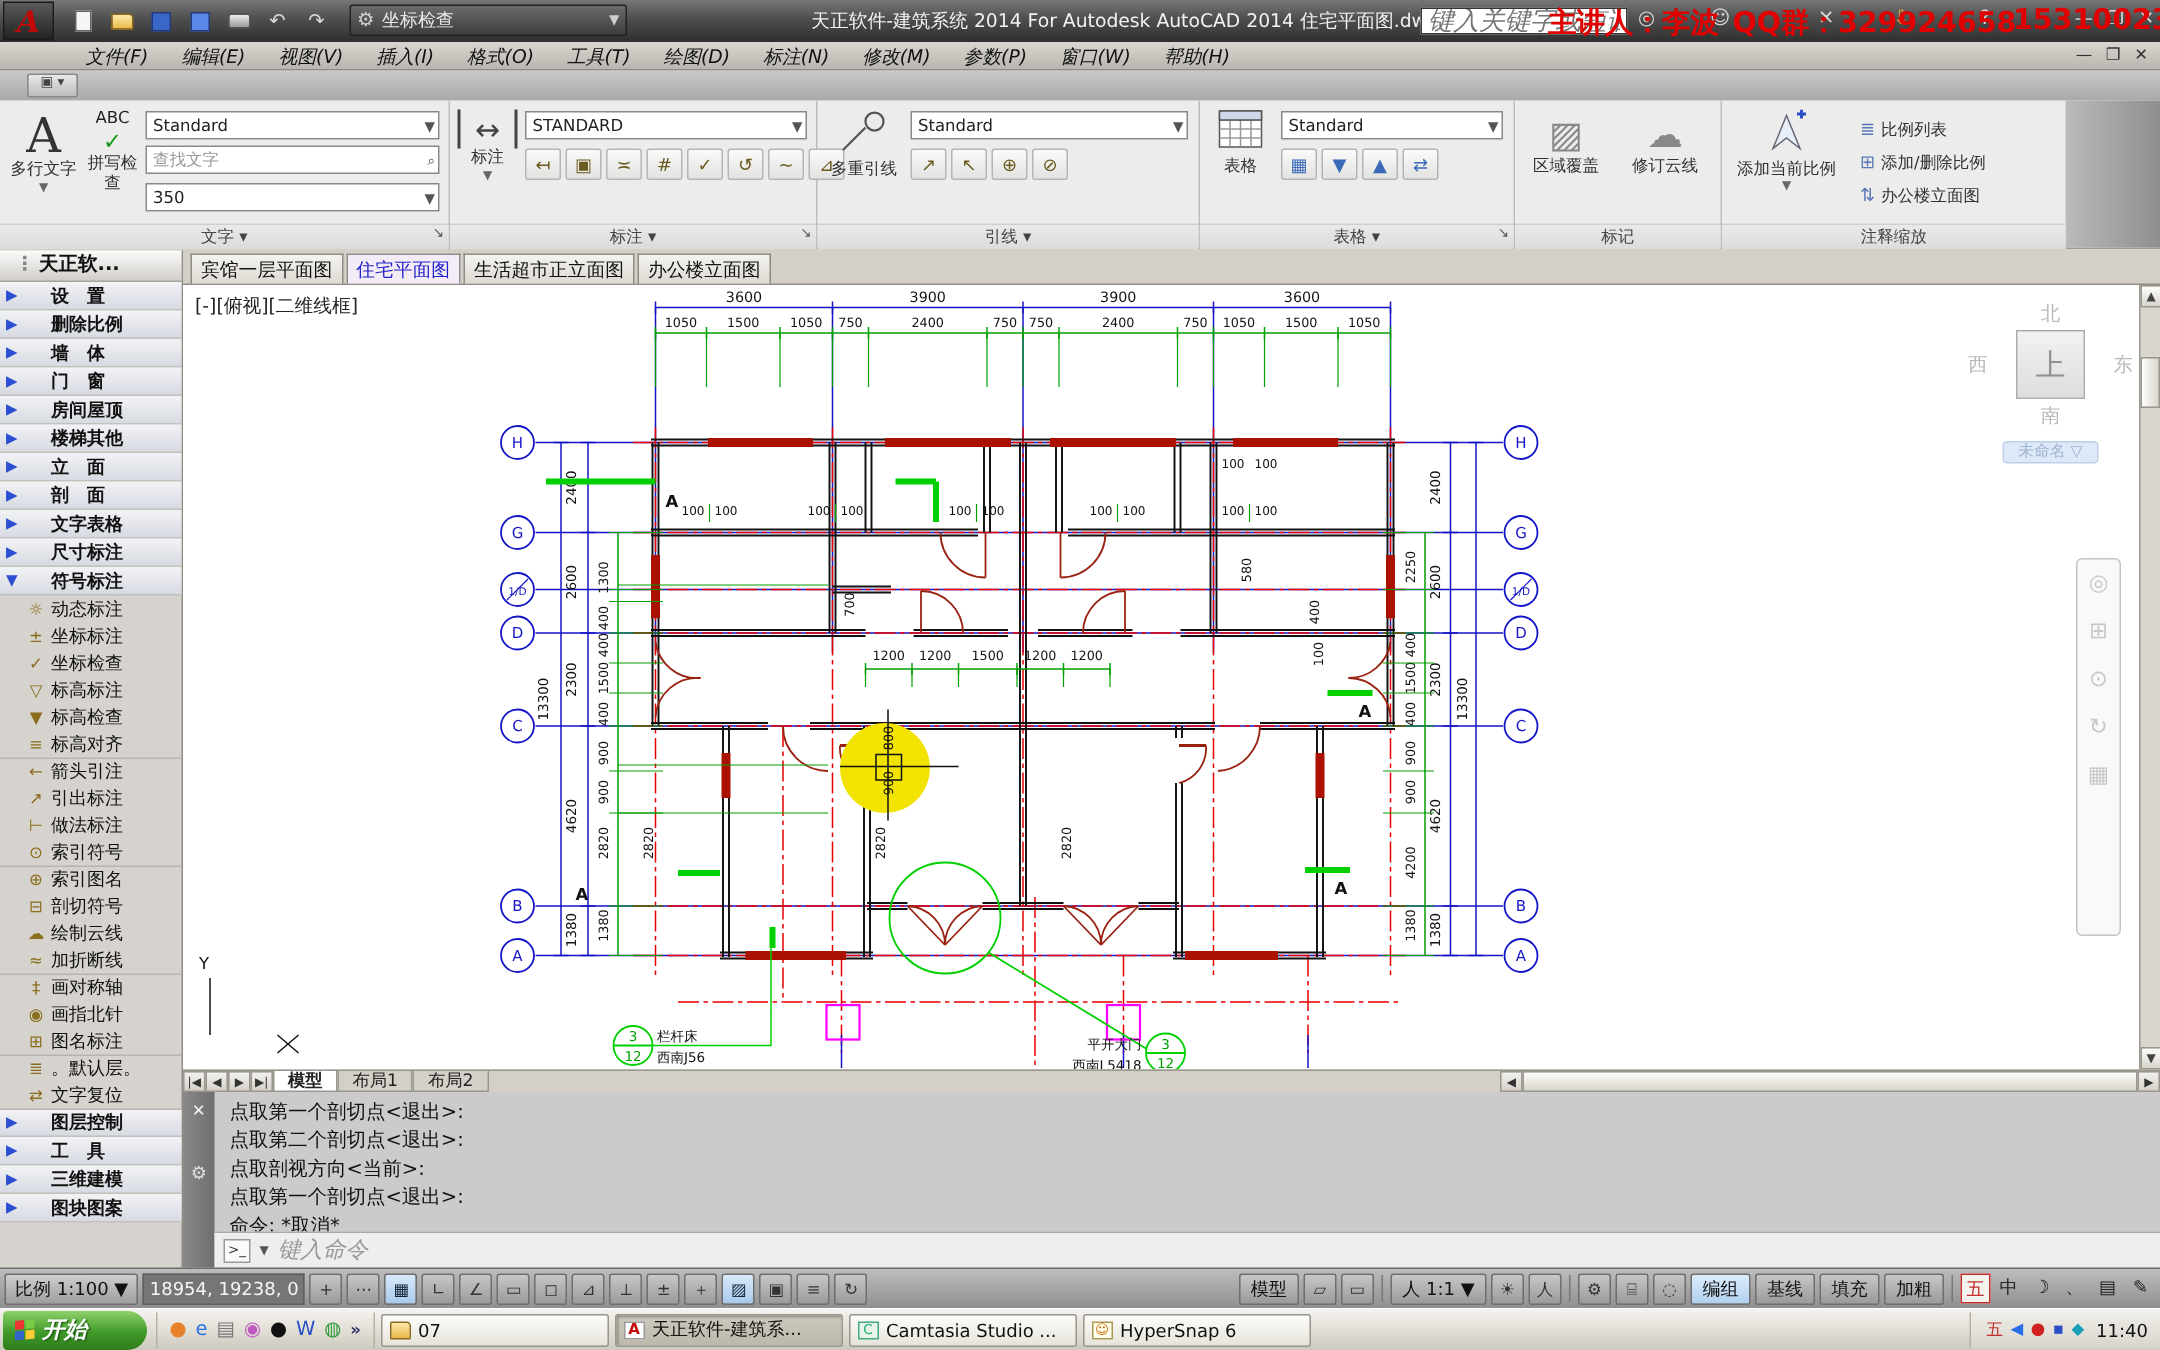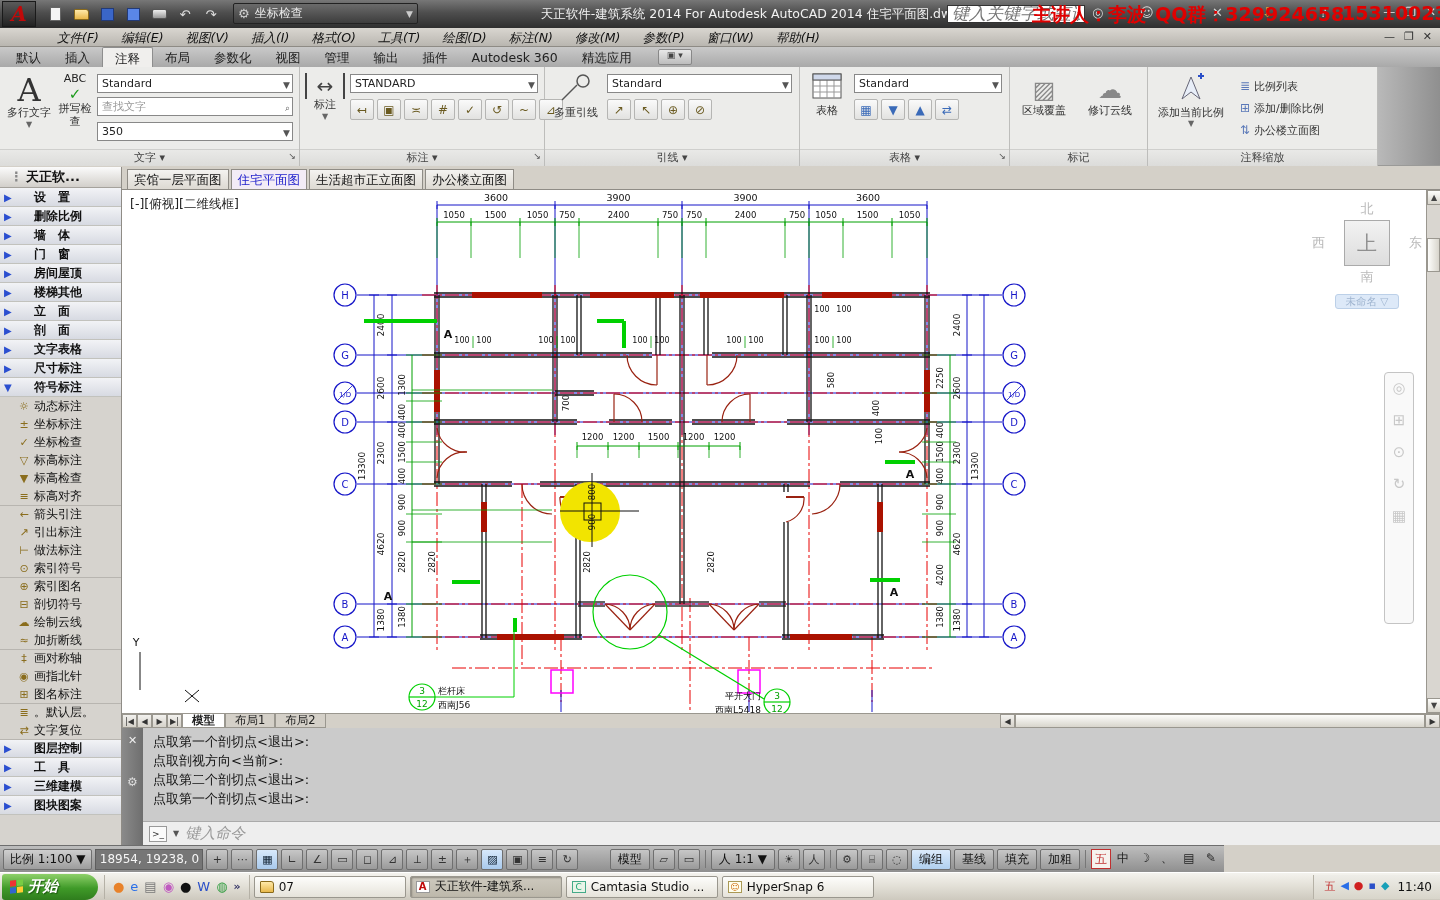--- a/index.html
+++ b/index.html
@@ -106,21 +106,21 @@
   #cmd-strip { position:absolute; left:0; top:0; width:21px; height:117px; background:linear-gradient(90deg,#8a8a8a,#6e6e6e); color:#f0f0f0; text-align:center; }
   #cmd-strip .x { display:block; margin-top:6px; font-size:11px; }
   #cmd-strip .w { display:block; margin-top:28px; font-size:12px; color:#ddd; }
   #cmd-hist { position:absolute; left:21px; top:4px; right:0; }
   .cmd-line { font-size:13px; color:#111; padding:1px 0 1px 10px; line-height:17px; }
   #cmd-input { position:absolute; left:21px; bottom:0; right:0; height:24px; background:#eeeeee; border-top:1px solid #aaa; display:flex; align-items:center; padding-left:6px; gap:6px; }
   #cmd-prompt-ico { width:18px; height:16px; background:#fafafa; border:1px solid #999; font-size:9px; text-align:center; line-height:14px; color:#333; }
   #cmd-input .ph { color:#9a9a9a; font-style:italic; font-size:15px; }
 
   
-  #statusbar { position:absolute; left:0; top:845px; width:1224px; height:27px;
+  #statusbar { position:absolute; left:0; top:845px; width:1440px; height:27px;
     background:linear-gradient(#bdbdbd,#8f8f8f); border-top:1px solid #6e6e6e; display:flex; align-items:center; padding:0 3px; gap:3px; }
   #scale-btn { height:21px; padding:0 6px; background:linear-gradient(#cfcfcf,#9d9d9d); border:1px solid #6f6f6f; border-radius:2px; font-size:12px; line-height:19px; color:#111; }
   #coords { height:21px; width:108px; background:#767676; border:1px solid #5e5e5e; color:#f5f5f5; font-size:12px; line-height:19px; text-align:center; }
   .tog { width:22px; height:21px; background:linear-gradient(#c7c7c7,#9a9a9a); border:1px solid #6f6f6f; border-radius:2px;
     font-size:11px; color:#333; text-align:center; line-height:19px; }
   .tog.on { background:linear-gradient(#d8e9fb,#a8c9ec); color:#123; }
   #sb-right { margin-left:auto; display:flex; align-items:center; gap:3px; }
   .sb-txtbtn { height:21px; padding:0 7px; background:linear-gradient(#c7c7c7,#9a9a9a); border:1px solid #6f6f6f; border-radius:2px; font-size:12px; line-height:19px; color:#111; }
   .sb-txtbtn.on { background:linear-gradient(#dcebfb,#b0d0ef); }
   .ime { width:20px; height:20px; font-size:12px; text-align:center; line-height:19px; color:#222; }
@@ -211,34 +211,20 @@
     <span class="menu-item">窗口(W)</span>
     <span class="menu-item">帮助(H)</span>
   </div>
 <div class="doc-btns abs" style="right:8px; top:30px; display:flex; gap:9px; color:#333; font-size:11px; z-index:5">
   <span>—</span>
   <span>❐</span>
   <span>✕</span>
 </div>
 
 <div id="ribbontabs">
-  <span id="rtabs-host" style="display:flex">
-
-  <span class="rtab">默认</span>
-      <span class="rtab">插入</span>
-      <span class="rtab active">注释</span>
-      <span class="rtab">布局</span>
-      <span class="rtab">参数化</span>
-      <span class="rtab">视图</span>
-      <span class="rtab">管理</span>
-      <span class="rtab">输出</span>
-      <span class="rtab">插件</span>
-      <span class="rtab">Autodesk 360</span>
-      <span class="rtab">精选应用</span>
-    </span>
   <span id="rtab-overflow">▣ ▾</span>
 </div>
 
 <div id="ribbon">
   <div class="rpanel" style="width:300px">
     <div class="bigbtn" style="left:6px; width:46px">
       <div style="font-family:'DejaVu Serif',serif; font-size:32px; color:#333; line-height:34px">A</div>
       <div>多行文字</div>
         <div style="font-size:8px; color:#666">▼</div>
     </div>
@@ -949,23 +935,24 @@
 </div>
 
 <div id="cmd">
   <div id="cmd-strip">
     <span class="x">✕</span>
     <span class="w">⚙</span>
   </div>
   <div id="cmd-hist">
 
   <div class="cmd-line">点取第一个剖切点&lt;退出&gt;:</div>
+      <div class="cmd-line">点取第二个剖切点&lt;退出&gt;:</div>
       <div class="cmd-line">点取剖视方向&lt;当前&gt;:</div>
-      <div class="cmd-line">点取第二个剖切点&lt;退出&gt;:</div>
       <div class="cmd-line">点取第一个剖切点&lt;退出&gt;:</div>
+      <div class="cmd-line">命令: *取消*</div>
     </div>
   <div id="cmd-input">
     <span id="cmd-prompt-ico">&gt;_</span>
     <span style="font-size:8px; color:#555">▼</span>
     <span class="ph">键入命令</span>
   </div>
 </div>
 
 <div id="statusbar">
   <span id="scale-btn">比例 1:100 ▼</span>

